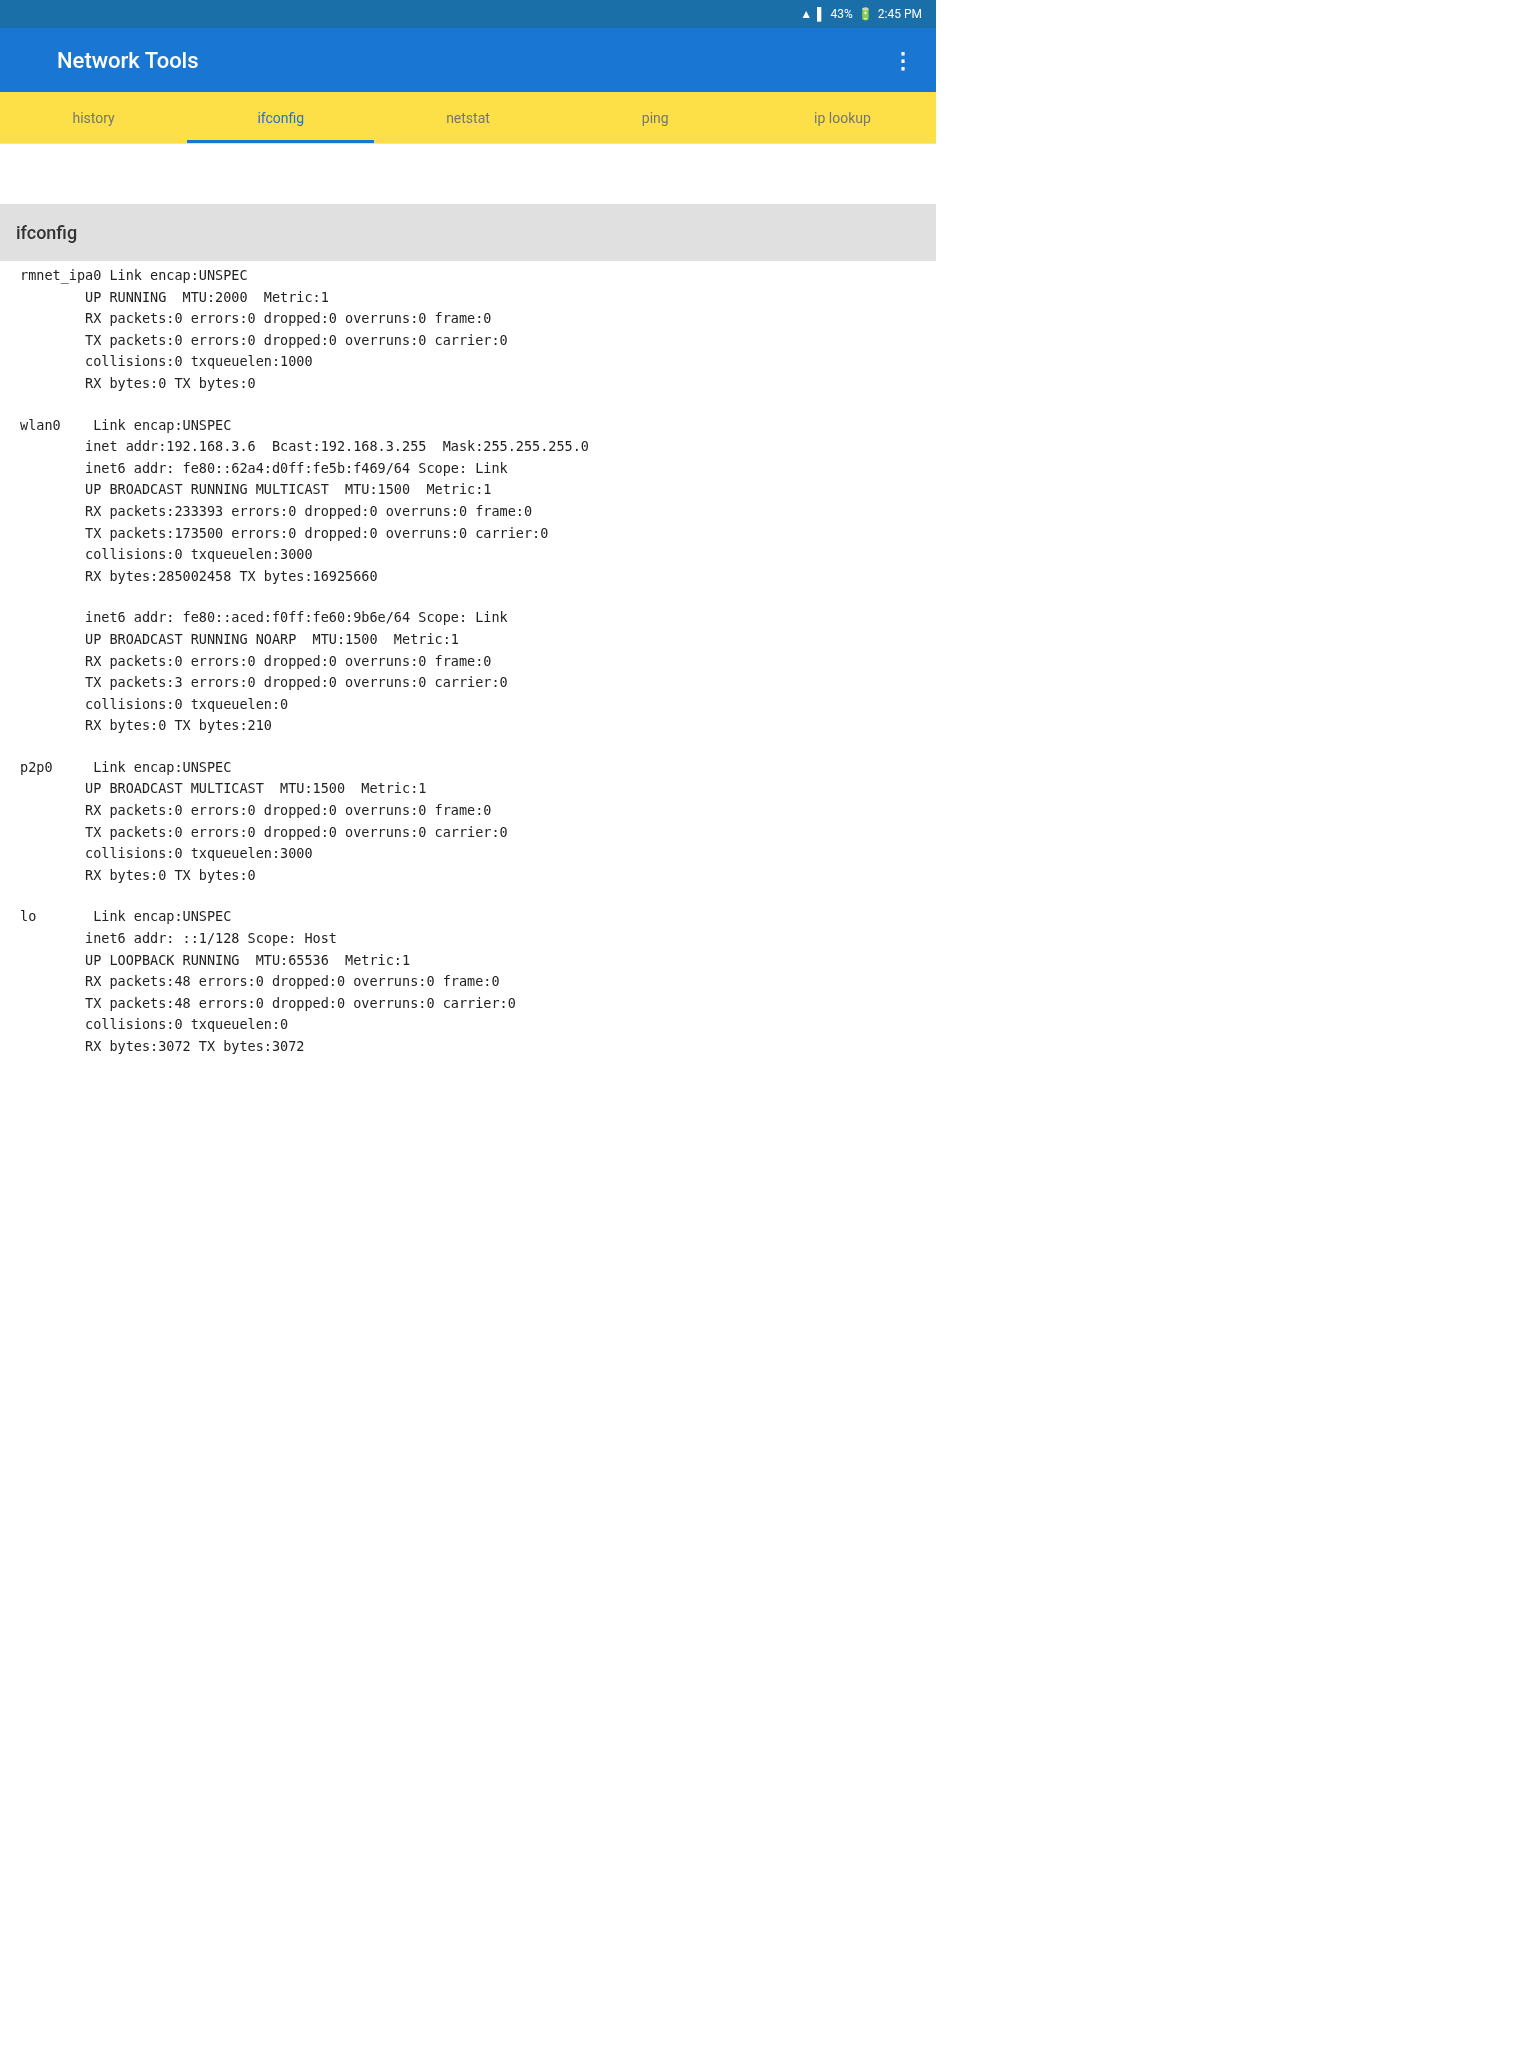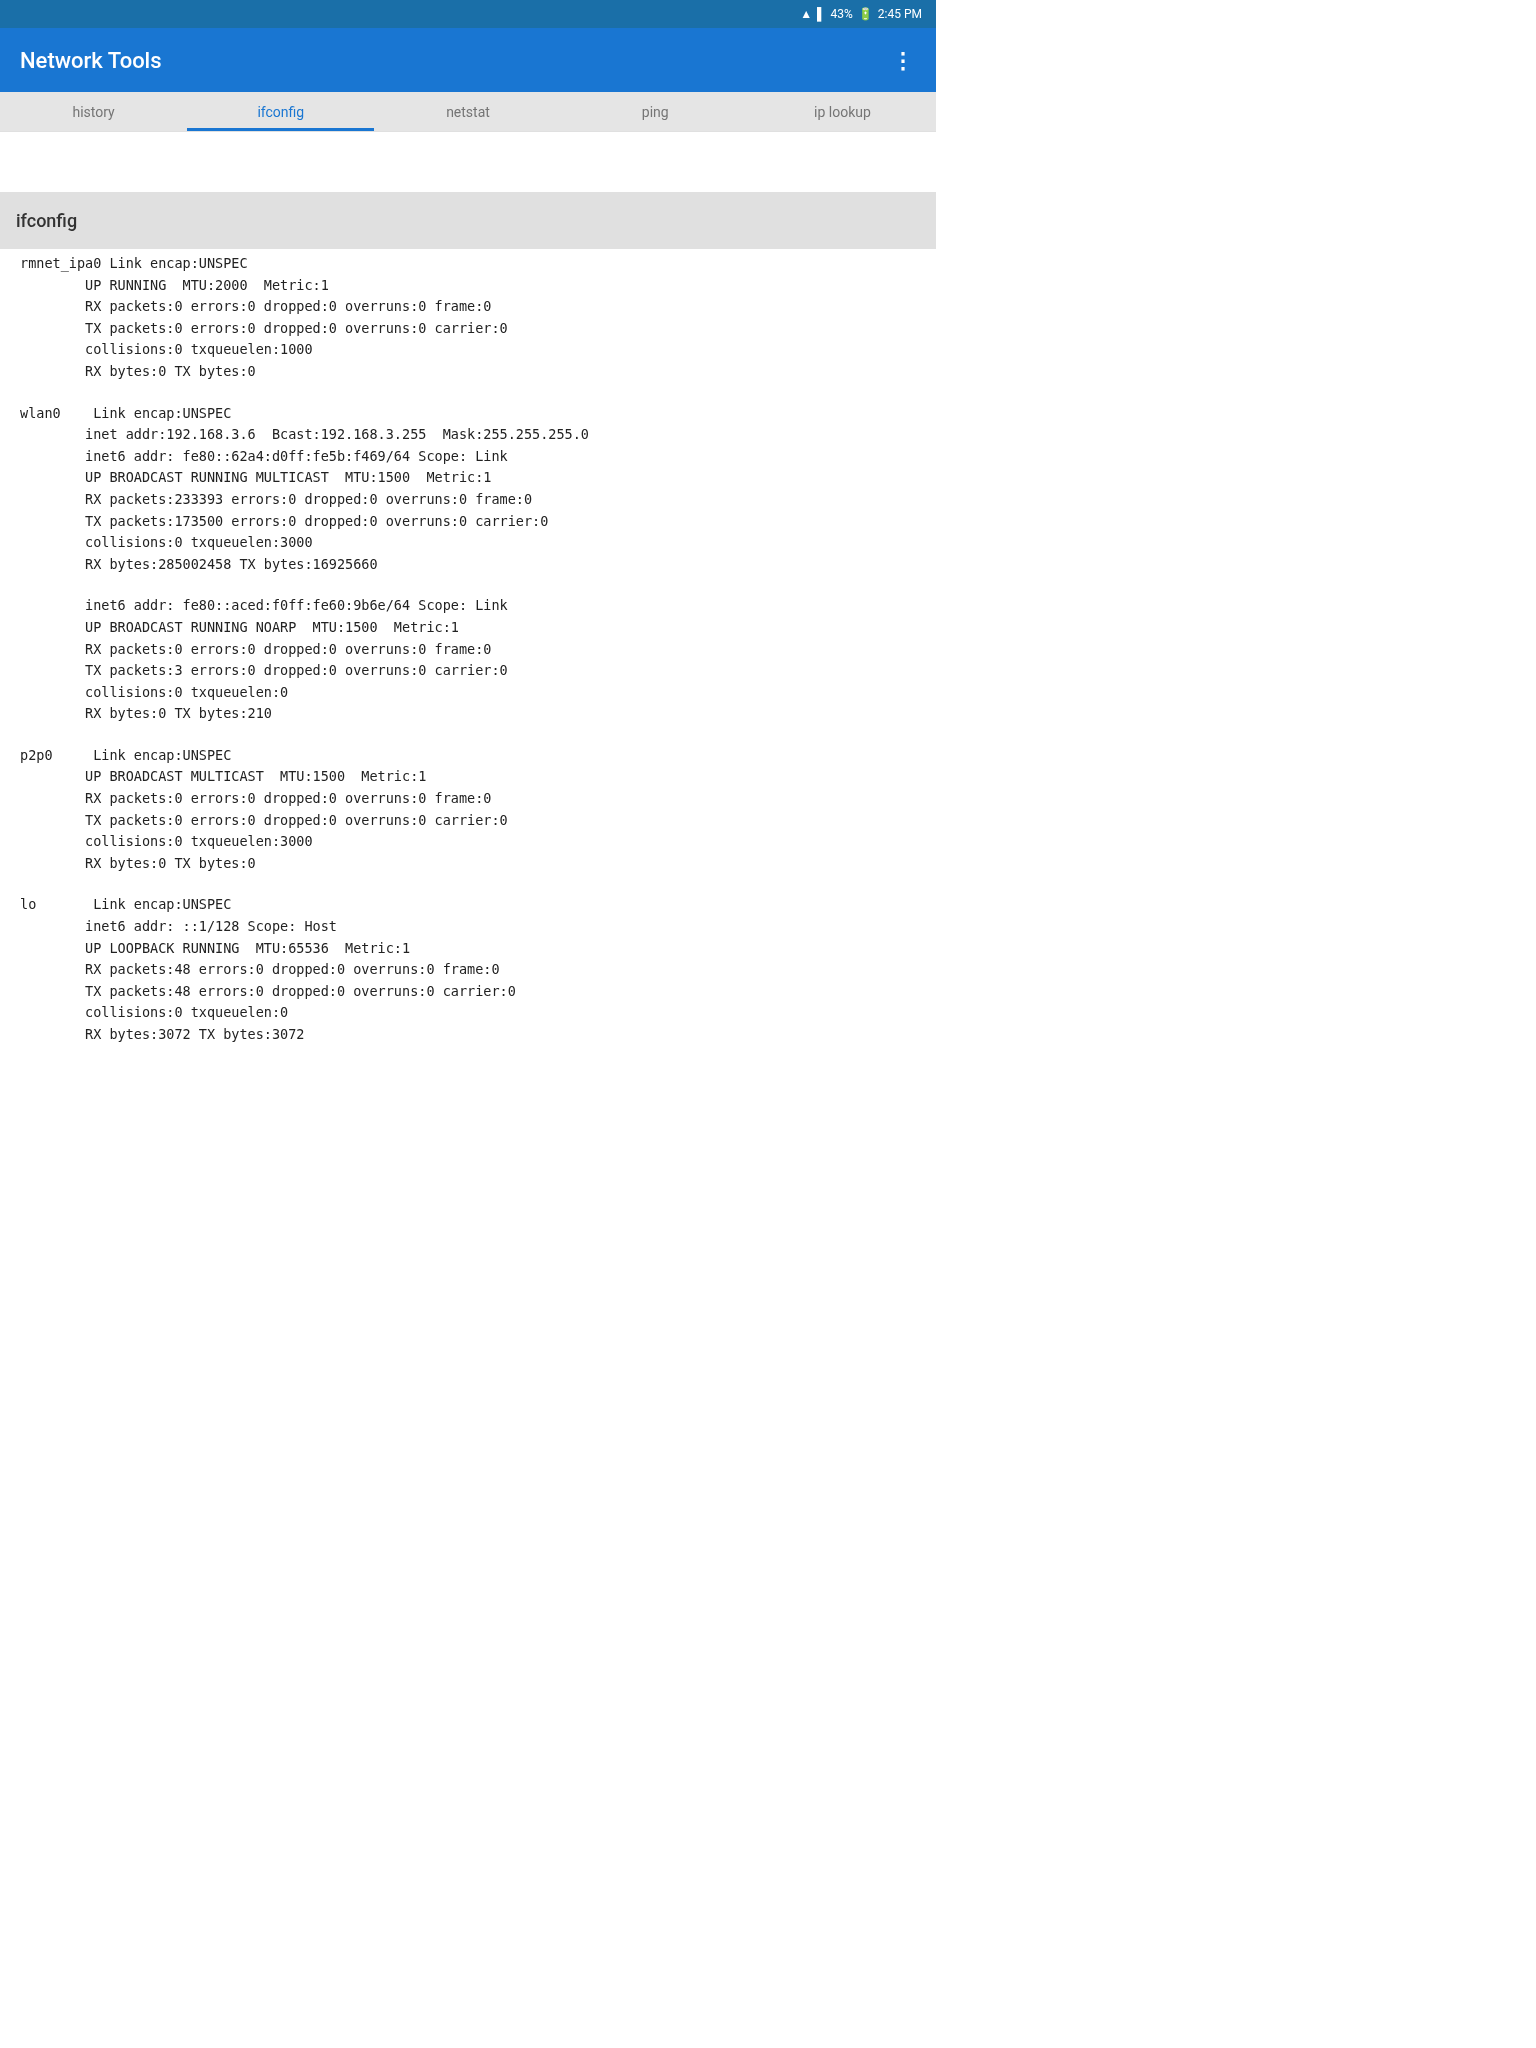--- a/index.html
+++ b/index.html
@@ -42,36 +42,37 @@
       display: flex;
       align-items: center;
       justify-content: space-between;
       padding: 0 20px;
     }
 
     .app-title {
       color: #fff;
       font-size: 22px;
       font-weight: 500;
+      margin-left: 37px;
     }
 
     .more-icon {
       color: #fff;
       font-size: 22px;
       cursor: pointer;
       letter-spacing: 2px;
       font-weight: 700;
     }
 
     
     .tab-bar {
-      background: #e5e5e5;
+      background: #fde047;
       display: flex;
       border-bottom: 1px solid #e0e0e0;
-      height: 40px;
+      height: 52px;
     }
 
     .tab-item {
       flex: 1;
       display: flex;
       align-items: center;
       justify-content: center;
       font-size: 14px;
       color: #757575;
       cursor: pointer;

